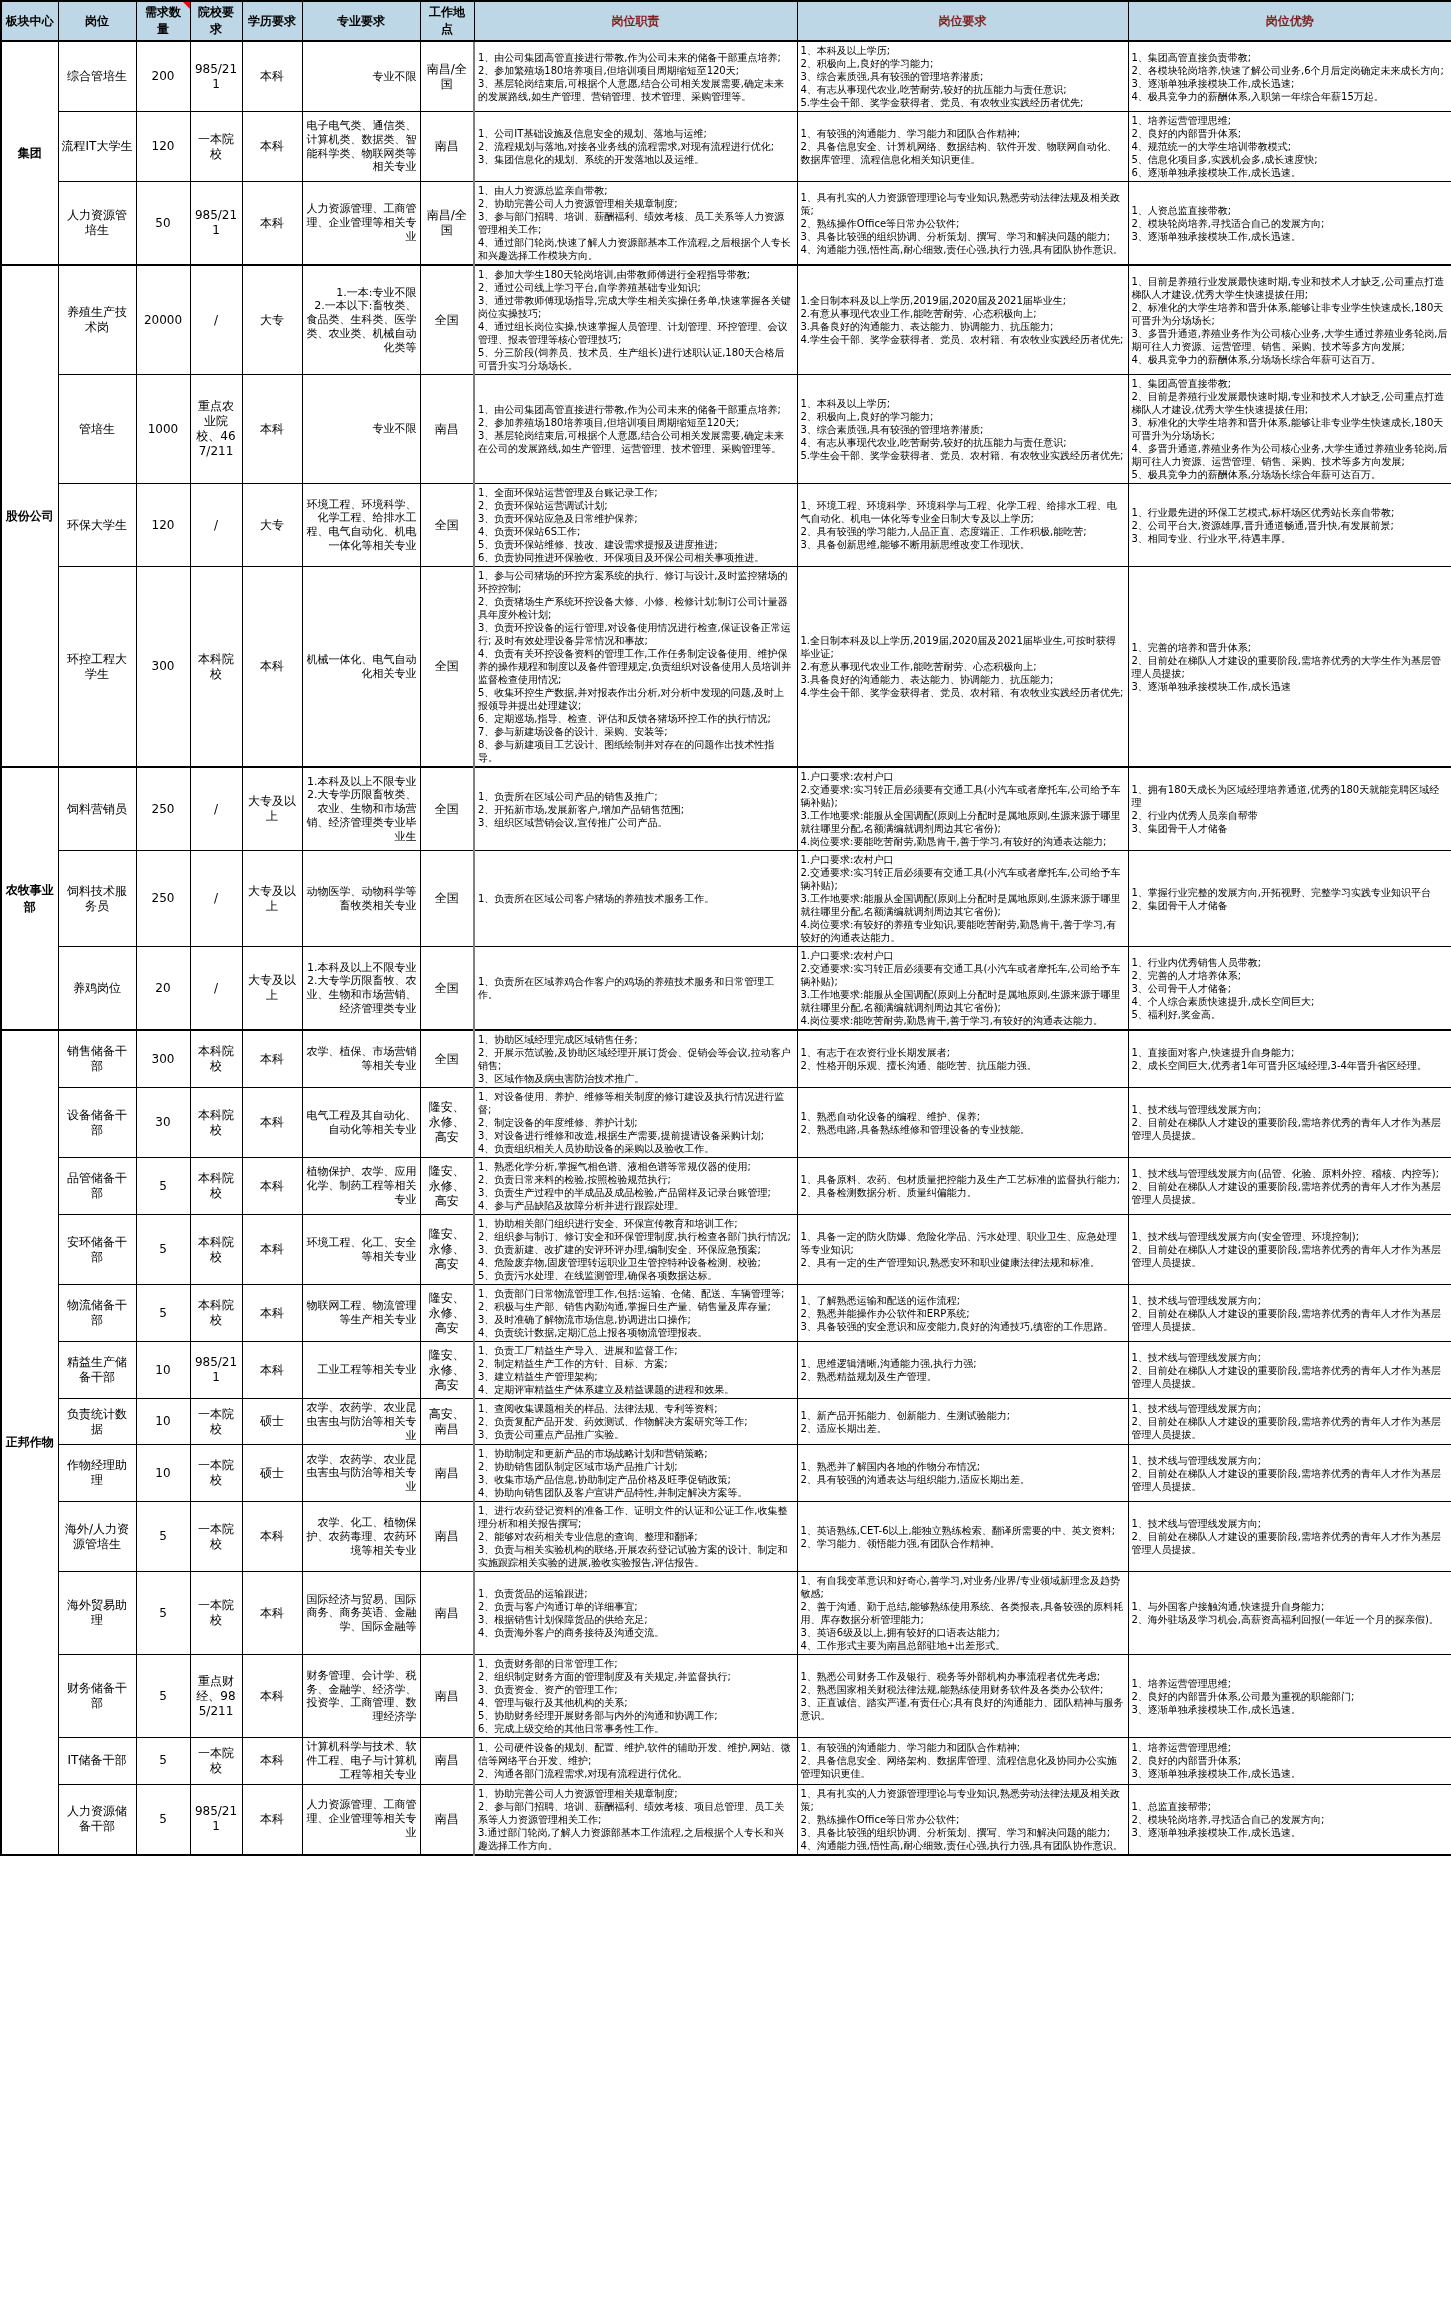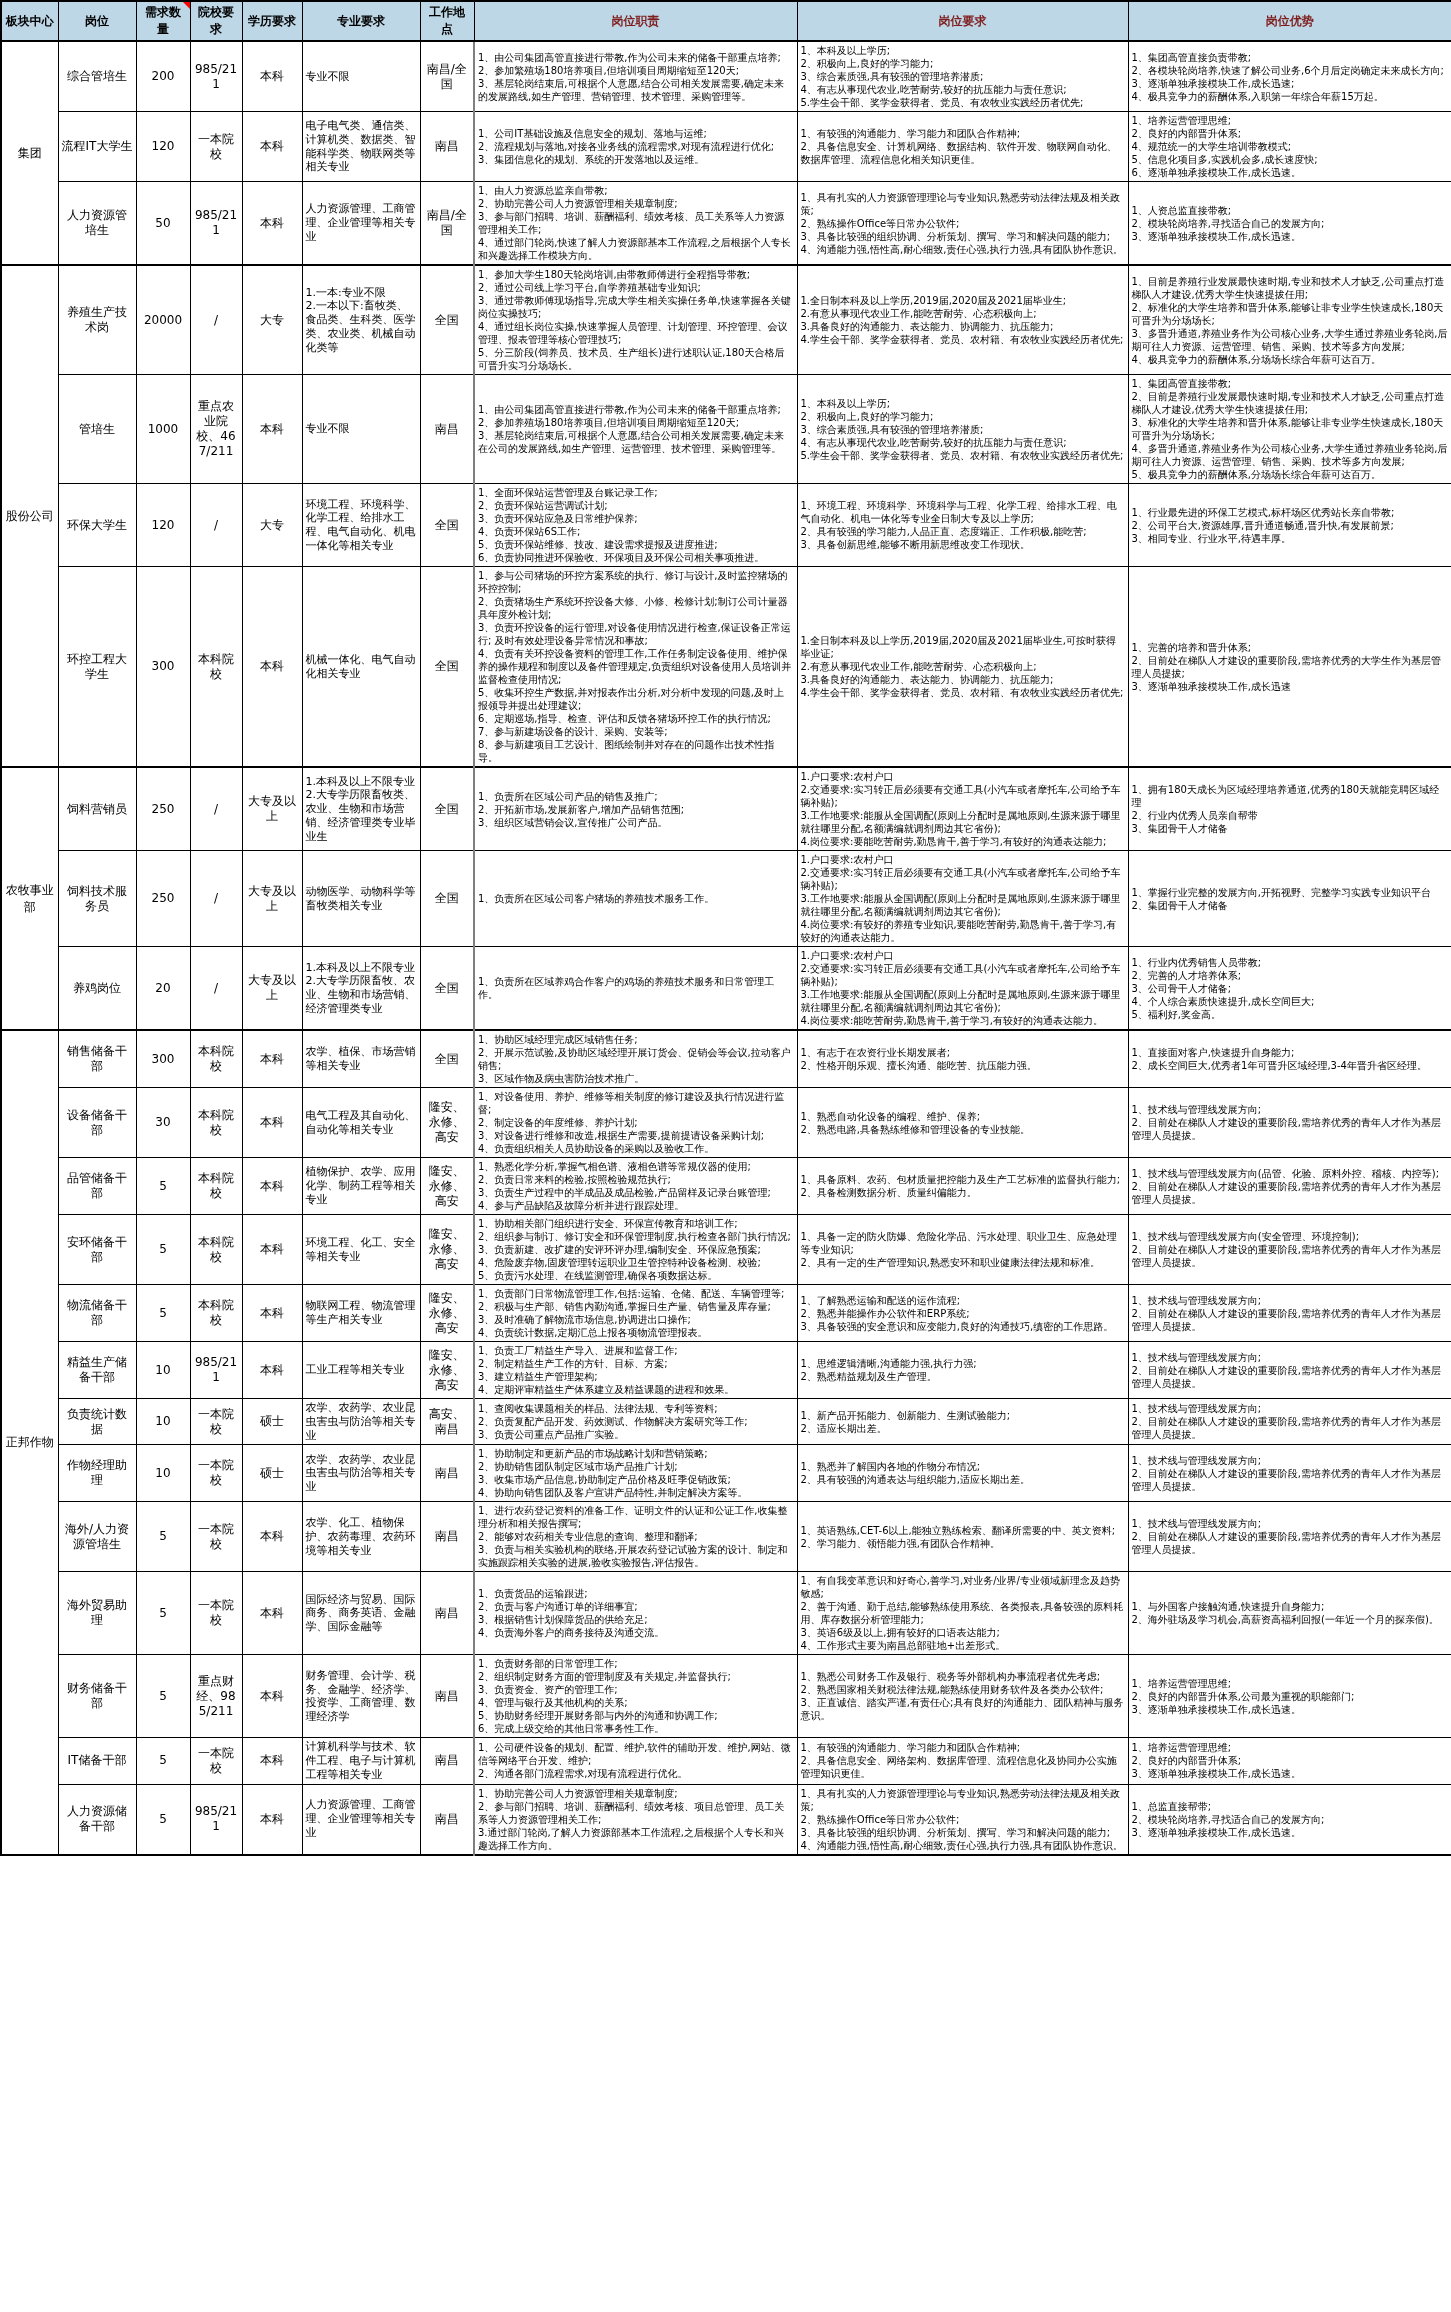--- a/index.html
+++ b/index.html
@@ -3,24 +3,24 @@
 <meta charset="utf-8">
 <style>
   html,body { margin:0; padding:0; background:#fff; }
   body { width:1451px; font-family:"DejaVu Sans","Liberation Sans",sans-serif; color:#000; }
   table { border-collapse:collapse; table-layout:fixed; width:1451px; border:2px solid #000; }
   th,td { border:1px solid #000; padding:2px 3px; vertical-align:middle; word-break:break-all; overflow:hidden; }
   thead th { background:#BDD7E6; font-size:12px; font-weight:bold; height:26px; text-align:center; position:relative; }
   thead th.red { color:#7f1d1d; }
   .tri { position:absolute; top:0; right:0; width:0; height:0;
          border-left:7px solid transparent; border-top:7px solid #FF0000; }
-  td.group-cell { font-size:12px; text-align:center; font-weight:normal; background:#fff; border-right:1px solid #000; }
+  td.group-cell { font-size:12px; text-align:center; font-weight:bold; background:#fff; border-right:1px solid #000; }
   tr.group-start td { border-top:2px solid #000; }
   td.pos, td.num, td.school, td.degree, td.loc { font-size:12px; text-align:center; line-height:1.25; }
-  td.major { font-size:11px; text-align:left; white-space:pre-line; line-height:1.25; }
+  td.major { font-size:11px; text-align:right; white-space:pre-line; line-height:1.25; }
   td.detail { font-size:10px; text-align:left; white-space:pre-line; line-height:1.3; }
   td.c-duties { border-left:2px solid #7f7f7f; }
 </style>
 </head>
 <body>
 
 <table>
   <colgroup>
     <col style="width:57px">
       <col style="width:78px">

